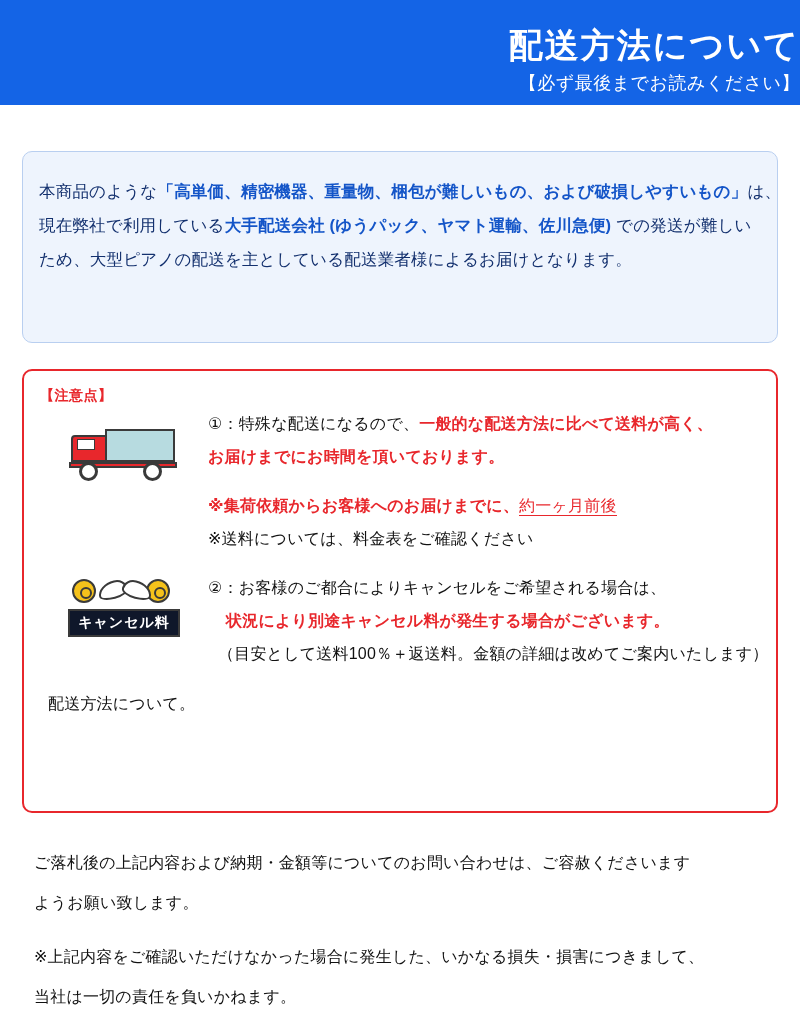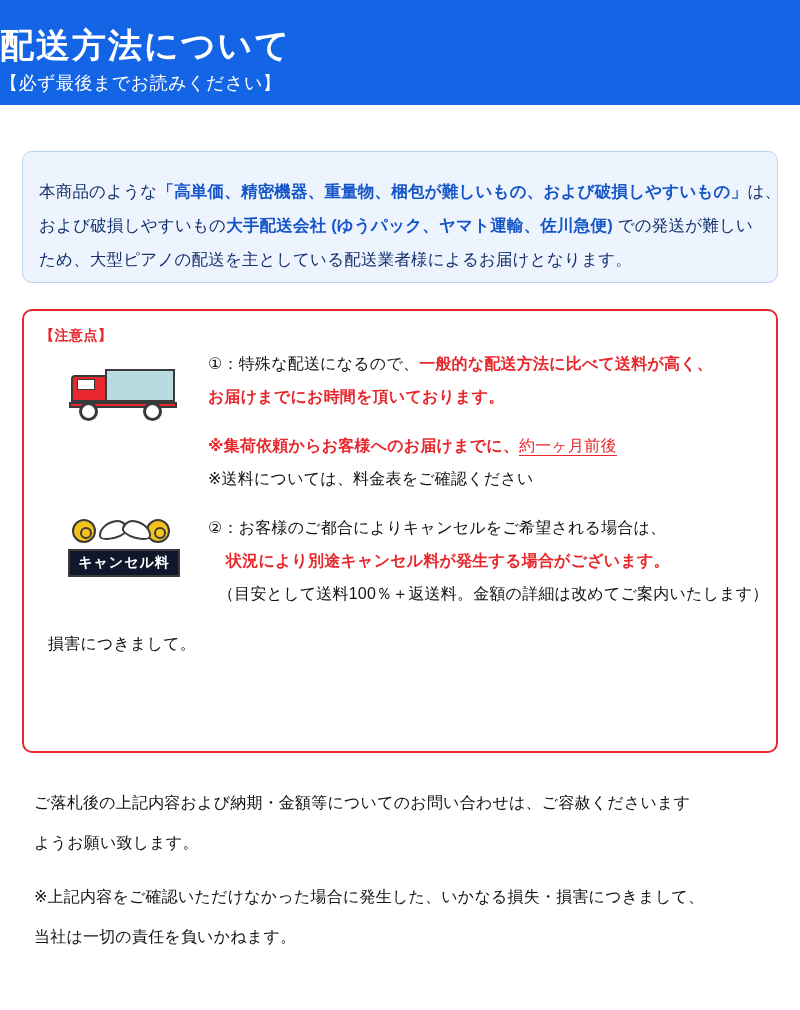--- a/index.html
+++ b/index.html
@@ -17,21 +17,21 @@
     background: #ffffff;
   }
 
   
   .header {
     width: 800px;
     height: 105px;
     background: #1464e6;
     display: flex;
     flex-direction: column;
-    align-items: flex-start;
+    align-items: flex-end;
     justify-content: center;
     padding-top: 16px;
   }
   .header-title {
     color: #ffffff;
     font-size: 34px;
     font-weight: bold;
     letter-spacing: 2px;
     line-height: 1.15;
   }
@@ -43,21 +43,21 @@
     margin-top: 5px;
   }
 
   
   .intro-box {
     margin: 46px 22px 0 22px;
     border: 1px solid #b9cff0;
     border-radius: 10px;
     background: #eef4fd;
     padding: 22px 20px 20px 16px;
-    height: 132px;
+    height: 192px;
   }
   .intro-line {
     font-size: 16.5px;
     line-height: 34px;
     color: #13306e;
     white-space: nowrap;
     letter-spacing: 0.2px;
   }
   .blue-strong { color: #1455c8; font-weight: bold; }
 
@@ -223,21 +223,21 @@
   <div class="header">
     <div class="header-title">配送方法について</div>
     <div class="header-sub">【必ず最後までお読みください】</div>
   </div>
 
   <div class="intro-box">
     <div class="intro-line">
       <span>本商品のような</span><span class="blue-strong">「高単価、精密機器、重量物、梱包が難しいもの、および破損しやすいもの」</span><span>は、</span>
     </div>
     <div class="intro-line">
-      <span>および破損しやすいもの</span><span class="blue-strong">大手配送会社 (ゆうパック、ヤマト運輸、佐川急便) </span><span>での発送が難しい</span>
+      <span>現在弊社で利用している</span><span class="blue-strong">大手配送会社 (ゆうパック、ヤマト運輸、佐川急便) </span><span>での発送が難しい</span>
     </div>
     <div class="intro-line">ため、大型ピアノの配送を主としている配送業者様によるお届けとなります。</div>
   </div>
 
   <div class="caution-box">
     <div class="caution-title">【注意点】</div>
 
     <div class="row">
       <div class="icon-col">
         <div class="truck">
@@ -274,21 +274,21 @@
         </div>
       </div>
       <div class="text-col">
         <div class="body-line">②：お客様のご都合によりキャンセルをご希望される場合は、</div>
         <div class="body-line red-b" style="padding-left:18px;">状況により別途キャンセル料が発生する場合がございます。</div>
         <div class="body-line" style="padding-left:10px;">（目安として送料100％＋返送料。金額の詳細は改めてご案内いたします）</div>
       </div>
     </div>
 
     <div class="bottom-note">
-      <div class="body-line">損害につきまして。</div>
+      <div class="body-line">配送方法について。</div>
     </div>
   </div>
 
   <div class="footer">
     <div class="body-line">ご落札後の上記内容および納期・金額等についてのお問い合わせは、ご容赦くださいます</div>
     <div class="body-line">ようお願い致します。</div>
     <div class="para2">
       <div class="body-line">※上記内容をご確認いただけなかった場合に発生した、いかなる損失・損害につきまして、</div>
       <div class="body-line">当社は一切の責任を負いかねます。</div>
     </div>

